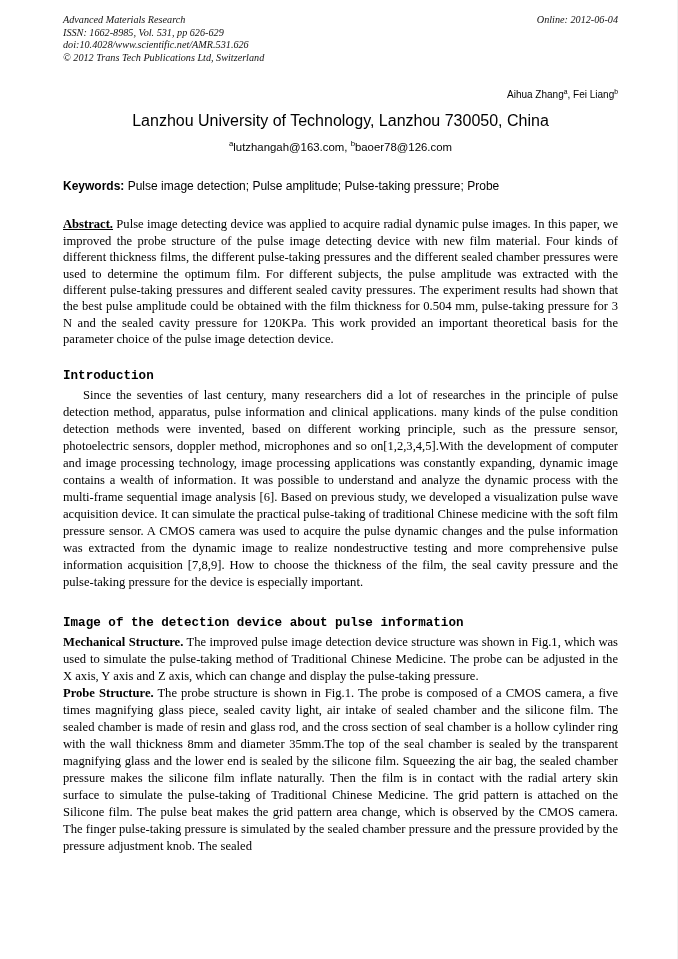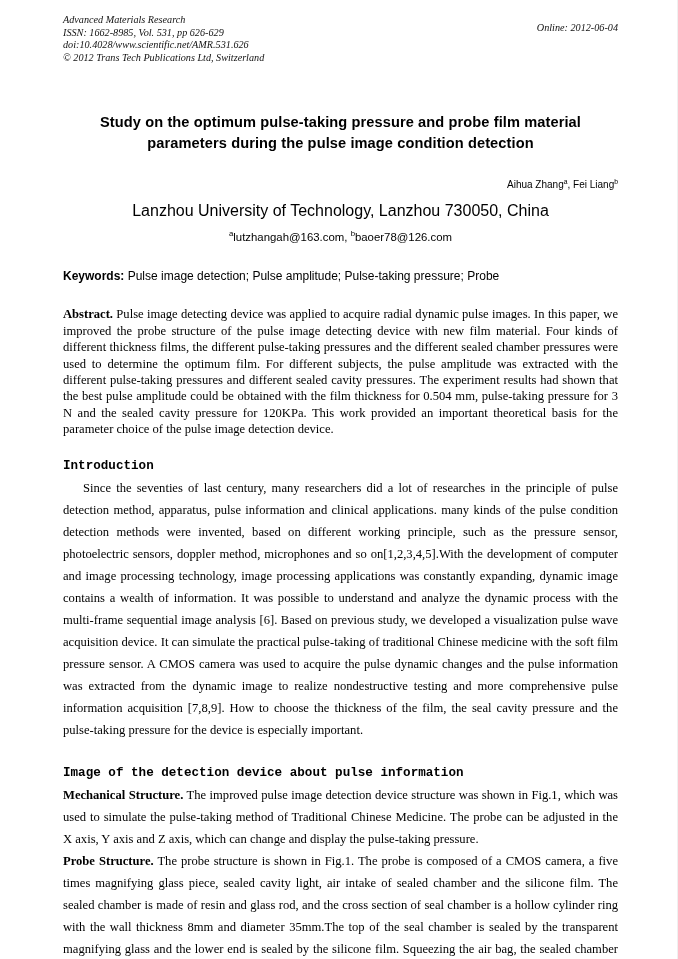--- a/index.html
+++ b/index.html
@@ -29,21 +29,21 @@
     font-style: italic;
     font-size: 10.2px;
     line-height: 12.6px;
     color: #111;
   }
   .jhead-left { width: 400px; }
   .jhead-line { white-space: nowrap; }
   .jhead-online {
     position: absolute;
     right: 0;
-    top: 8px;
+    top: 0;
     white-space: nowrap;
   }
 
   
   .title {
     margin-top: 48px;
     font-family: "Liberation Sans", "DejaVu Sans", sans-serif;
     font-weight: bold;
     font-size: 14.6px;
     line-height: 21px;
@@ -88,35 +88,35 @@
 
   
   .abstract {
     margin-top: 22px;
     font-family: "Liberation Serif", "DejaVu Serif", serif;
     font-size: 12.6px;
     line-height: 16.4px;
     text-align: justify;
     color: #000;
   }
-  .abstract b { font-weight: bold; }
+  .abstract b { font-weight: bold; text-decoration: underline; }
 
   .sec-head {
     margin-top: 20px;
     font-family: Liberation Mono, monospace;
     font-weight: bold;
     font-size: 12.6px;
     line-height: 16.4px;
     color: #000;
   }
   .para {
     margin-top: 3px;
     font-family: "Liberation Serif", "DejaVu Serif", serif;
     font-size: 12.6px;
-    line-height: 22px;
+    line-height: 17px;
     text-align: justify;
     color: #000;
   }
   .para.indent { text-indent: 20px; }
   .para b { font-weight: bold; }
   .para.tight { margin-top: 0; }
   .sec-head.spaced { margin-top: 24px; }
 </style>
 </head>
 <body>
@@ -127,21 +127,20 @@
     <div class="jhead">
       <div class="jhead-left">
         <div class="jhead-line">Advanced Materials Research</div>
         <div class="jhead-line">ISSN: 1662-8985, Vol. 531, pp 626-629</div>
         <div class="jhead-line">doi:10.4028/www.scientific.net/AMR.531.626</div>
         <div class="jhead-line">© 2012 Trans Tech Publications Ltd, Switzerland</div>
       </div>
       <div class="jhead-online">Online: 2012-06-04</div>
     </div>
 
-    <div class="title">Study on the optimum pulse-taking pressure and probe film material parameters during the pulse image condition detection</div>
 
     <div class="authors">
       <span>Aihua Zhang</span><sup>a</sup><span>, </span><span>Fei Liang</span><sup>b</sup>
     </div>
 
     <div class="affil">Lanzhou University of Technology, Lanzhou 730050, China</div>
 
     <div class="emails">
       <sup>a</sup><span>lutzhangah@163.com,</span>
       <sup>b</sup><span>baoer78@126.com</span>

